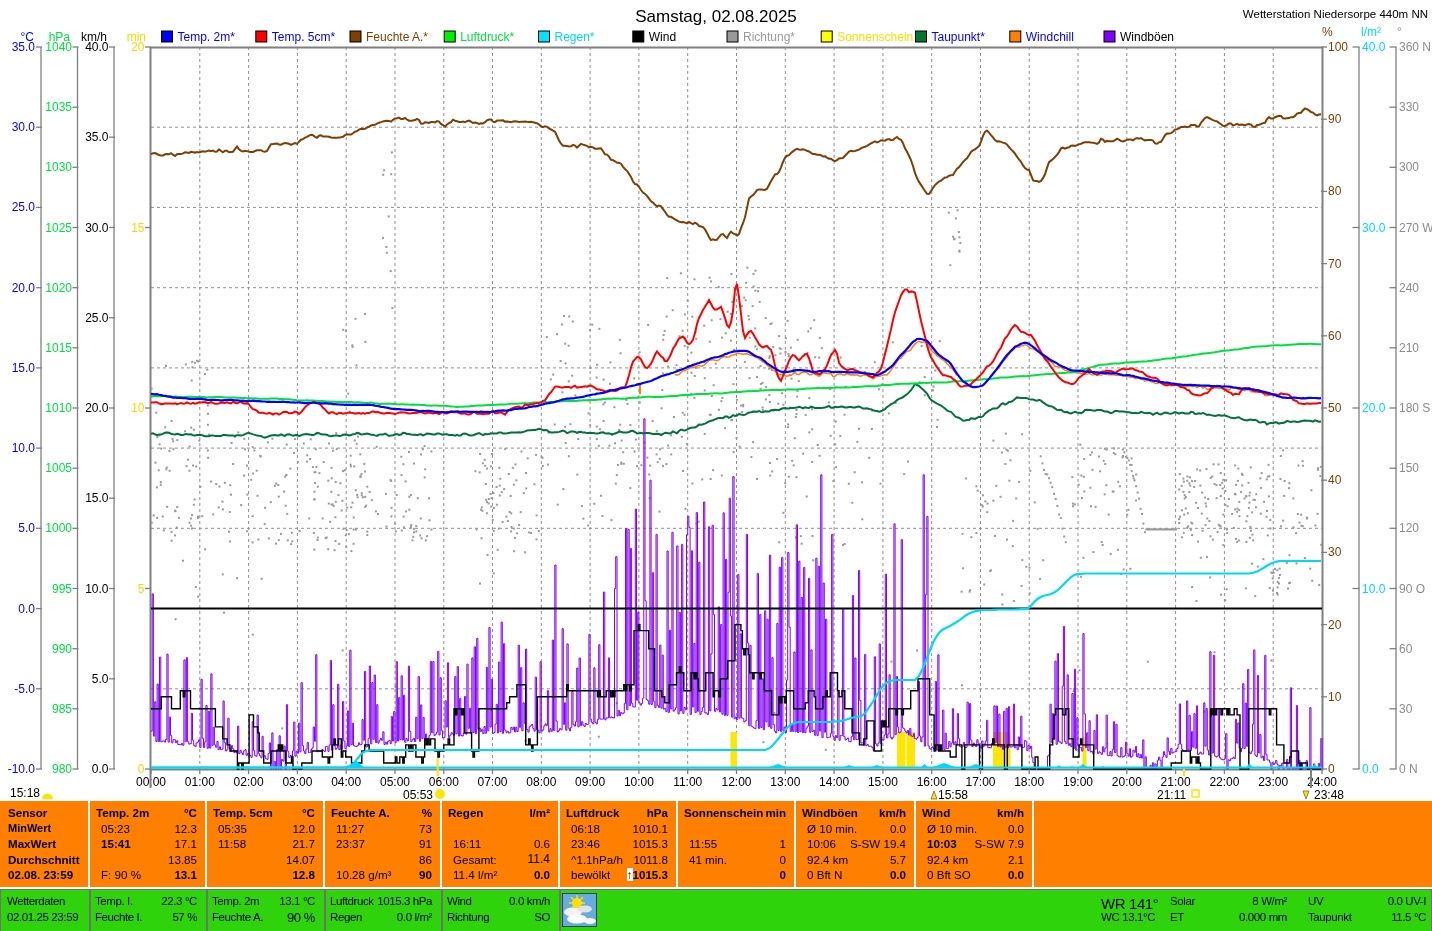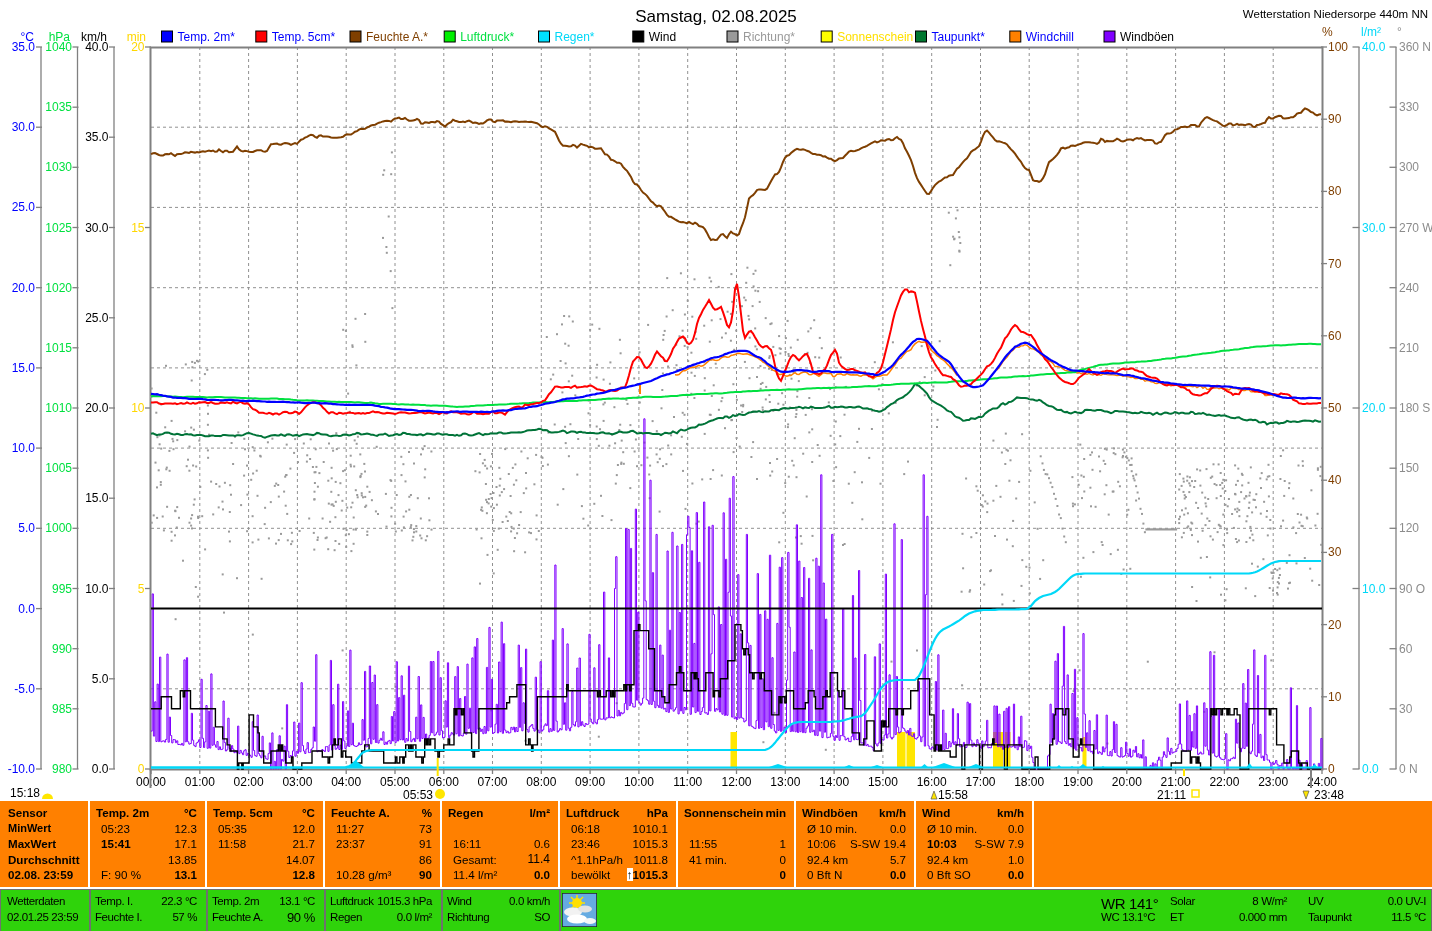--- a/index.html
+++ b/index.html
@@ -1496,21 +1496,21 @@
 <div style="position:absolute;right:526px;top:852.5px;font-size:11.6px;font-weight:normal;white-space:nowrap">5.7</div>
 <div style="position:absolute;left:807px;top:868px;font-size:11.6px;font-weight:normal;white-space:nowrap">0 Bft N</div>
 <div style="position:absolute;right:526px;top:868px;font-size:11.6px;font-weight:bold;white-space:nowrap">0.0</div>
 <div style="position:absolute;left:922px;top:806px;font-size:11.6px;font-weight:bold;white-space:nowrap">Wind</div>
 <div style="position:absolute;right:408px;top:806px;font-size:11.6px;font-weight:bold;white-space:nowrap">km/h</div>
 <div style="position:absolute;left:927px;top:821.5px;font-size:11.6px;font-weight:normal;white-space:nowrap">Ø 10 min.</div>
 <div style="position:absolute;right:408px;top:821.5px;font-size:11.6px;font-weight:normal;white-space:nowrap">0.0</div>
 <div style="position:absolute;left:927px;top:837px;font-size:11.6px;font-weight:bold;white-space:nowrap">10:03</div>
 <div style="position:absolute;right:408px;top:837px;font-size:11.6px;font-weight:normal;white-space:nowrap">S-SW 7.9</div>
 <div style="position:absolute;left:927px;top:852.5px;font-size:11.6px;font-weight:normal;white-space:nowrap">92.4 km</div>
-<div style="position:absolute;right:408px;top:852.5px;font-size:11.6px;font-weight:normal;white-space:nowrap">1.0</div>
+<div style="position:absolute;right:408px;top:852.5px;font-size:11.6px;font-weight:normal;white-space:nowrap">2.1</div>
 <div style="position:absolute;left:927px;top:868px;font-size:11.6px;font-weight:normal;white-space:nowrap">0 Bft SO</div>
 <div style="position:absolute;right:408px;top:868px;font-size:11.6px;font-weight:bold;white-space:nowrap">0.0</div>
 <div style="position:absolute;left:0px;top:889px;width:88px;height:42px;background:#2fd30b;border:1px solid #707070"></div>
 <div style="position:absolute;left:90px;top:889px;width:115px;height:42px;background:#2fd30b;border:1px solid #707070"></div>
 <div style="position:absolute;left:207px;top:889px;width:116px;height:42px;background:#2fd30b;border:1px solid #707070"></div>
 <div style="position:absolute;left:325px;top:889px;width:115px;height:42px;background:#2fd30b;border:1px solid #707070"></div>
 <div style="position:absolute;left:442px;top:889px;width:116px;height:42px;background:#2fd30b;border:1px solid #707070"></div>
 <div style="position:absolute;left:560px;top:889px;width:870px;height:42px;background:#2fd30b;border:1px solid #707070"></div>
 <div style="position:absolute;left:7px;top:895px;font-size:11.5px;letter-spacing:-0.4px;white-space:nowrap">Wetterdaten</div>
 <div style="position:absolute;left:7px;top:911px;font-size:11.5px;letter-spacing:-0.4px;white-space:nowrap">02.01.25 23:59</div>

